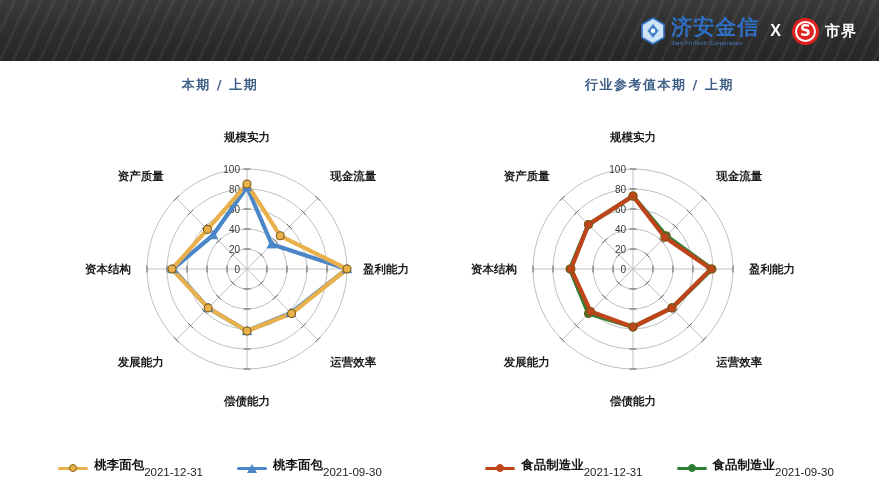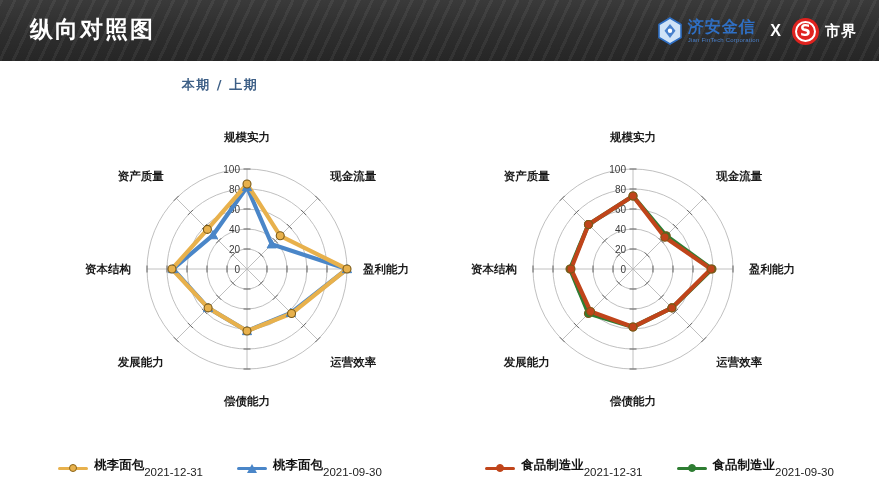--- a/index.html
+++ b/index.html
@@ -33,21 +33,21 @@
   }
   
   .logo-zone{
     position:absolute;right:22px;top:11px;height:40px;
     display:flex;align-items:center;gap:9px;
   }
   .logo-jian{display:flex;align-items:center;gap:5px;}
   .hexmark{width:26px;height:28px;position:relative;flex:0 0 auto;}
   .jian-text{display:flex;flex-direction:column;justify-content:center;line-height:1;}
   .jian-cn{
-    font-size:16px;font-weight:bold;color:#2f6fc4;letter-spacing:1px;
+    font-size:21px;font-weight:bold;color:#2f6fc4;letter-spacing:1px;
     font-family:"DejaVu Sans","Liberation Sans",sans-serif;white-space:nowrap;
   }
   .jian-en{
     font-size:6px;color:#4a7fc8;letter-spacing:0.2px;margin-top:2px;
     white-space:nowrap;font-family:"Liberation Sans",sans-serif;
   }
   .logo-x{
     color:#ffffff;font-size:16px;font-weight:bold;margin:0 2px;
     font-family:"Liberation Sans",sans-serif;
   }
@@ -117,21 +117,20 @@
   }
   .legend-date{
     font-size:11.5px;color:#222222;white-space:nowrap;margin-top:8px;
     font-family:Liberation Sans, sans-serif;
   }
 </style>
 </head>
 <body>
 
 <div class="header">
-  <div class="header-title">纵向对照图</div>
 
   <div class="logo-zone">
 
     <div class="logo-jian">
       <span class="hexmark">
         <svg width="26" height="28" viewBox="0 0 26 28">
           <polygon points="13,1 24,7.5 24,20.5 13,27 2,20.5 2,7.5" fill="#cfe3f7" stroke="#2f6fc4" stroke-width="1.6"></polygon>
           <polygon points="13,7 18.5,13.8 13,21 7.5,13.8" fill="#2f6fc4" opacity="0.85"></polygon>
           <circle cx="13" cy="13.8" r="2.2" fill="#ffffff"></circle>
         </svg>
@@ -264,20 +263,21 @@
         </span>
         <span class="legend-text">
           <span class="legend-name">桃李面包</span>
           <span class="legend-date">2021-09-30</span>
         </span>
       </div>
     </div>
 </div>
 
 <div class="panel panel-right">
+  <div class="chart-title">行业参考值本期 / 上期</div>
   <div class="radar-wrap">
     <svg id="svg-right" width="439" height="320" viewBox="0 0 439 320">
         <circle cx="193" cy="166" r="20" fill="none" stroke="#b9b9b9" stroke-width="0.9"></circle>
         <circle cx="193" cy="166" r="40" fill="none" stroke="#b9b9b9" stroke-width="0.9"></circle>
         <circle cx="193" cy="166" r="60" fill="none" stroke="#b9b9b9" stroke-width="0.9"></circle>
         <circle cx="193" cy="166" r="80" fill="none" stroke="#b9b9b9" stroke-width="0.9"></circle>
         <circle cx="193" cy="166" r="100" fill="none" stroke="#b9b9b9" stroke-width="0.9"></circle>
         <line x1="193" y1="166" x2="193" y2="66" stroke="#b9b9b9" stroke-width="0.9"></line>
         <line x1="193" y1="166" x2="263.71067811865476" y2="95.28932188134526" stroke="#b9b9b9" stroke-width="0.9"></line>
         <line x1="193" y1="166" x2="293" y2="166" stroke="#b9b9b9" stroke-width="0.9"></line>

